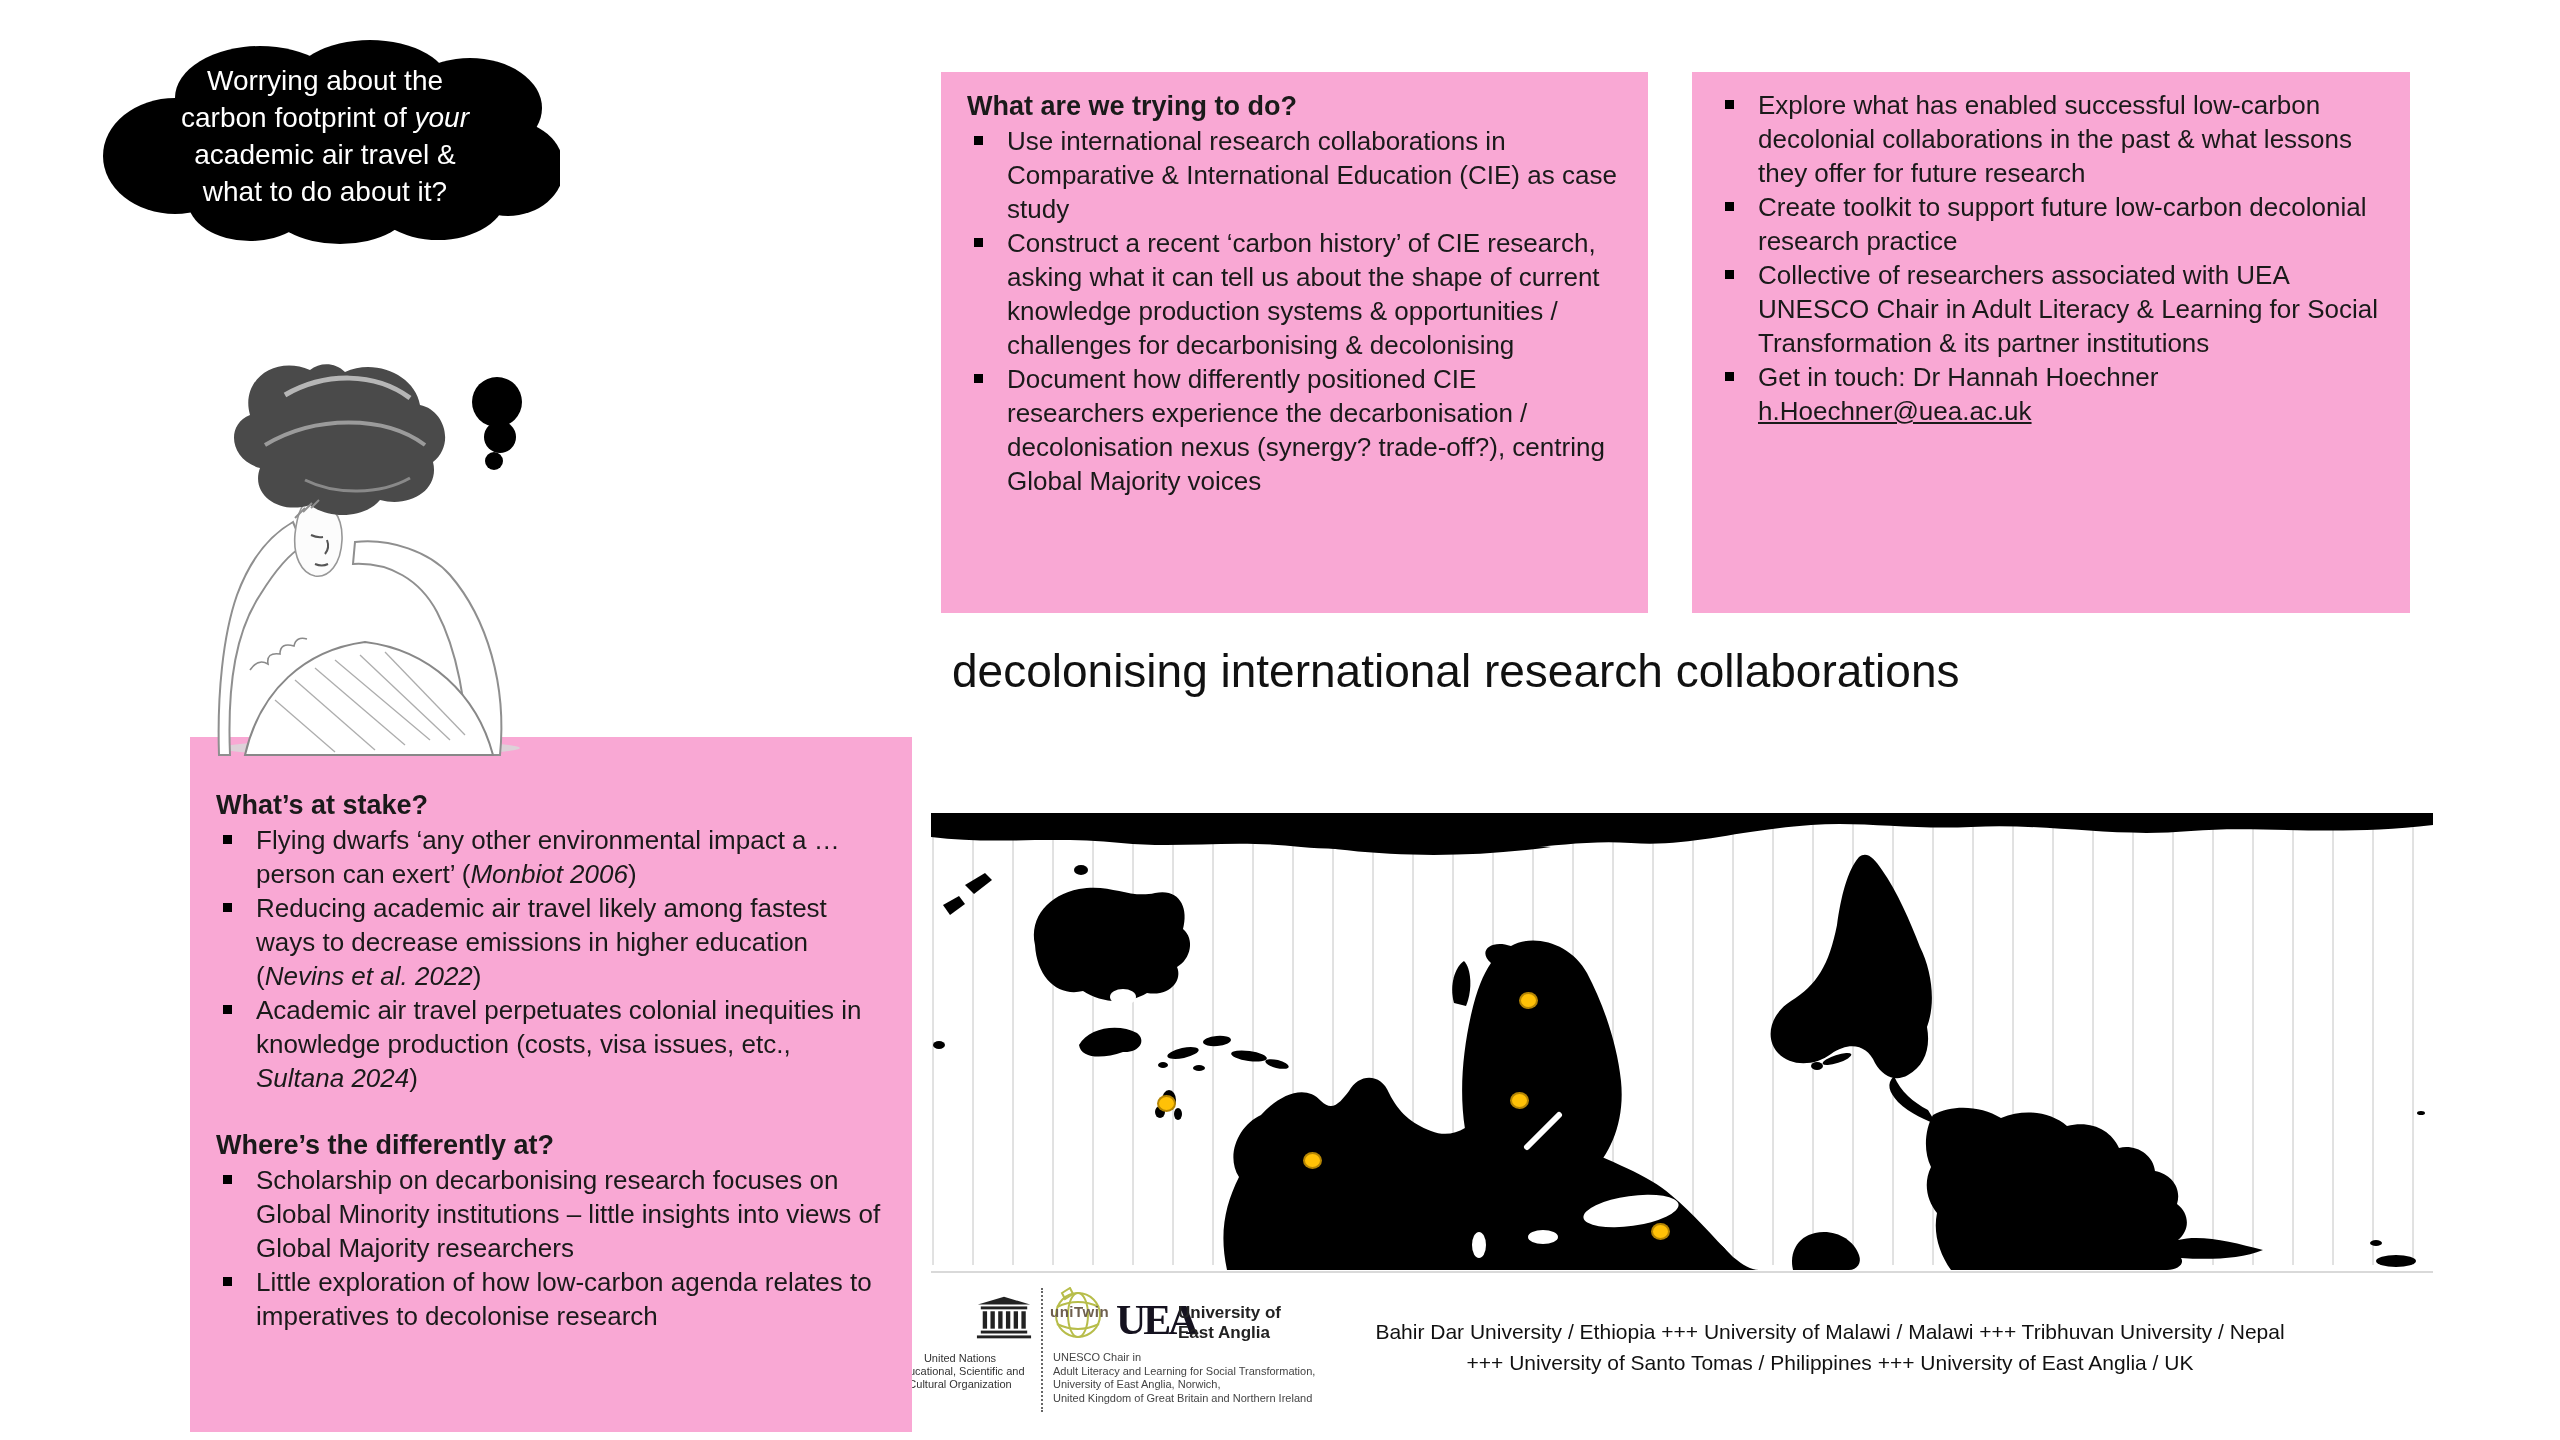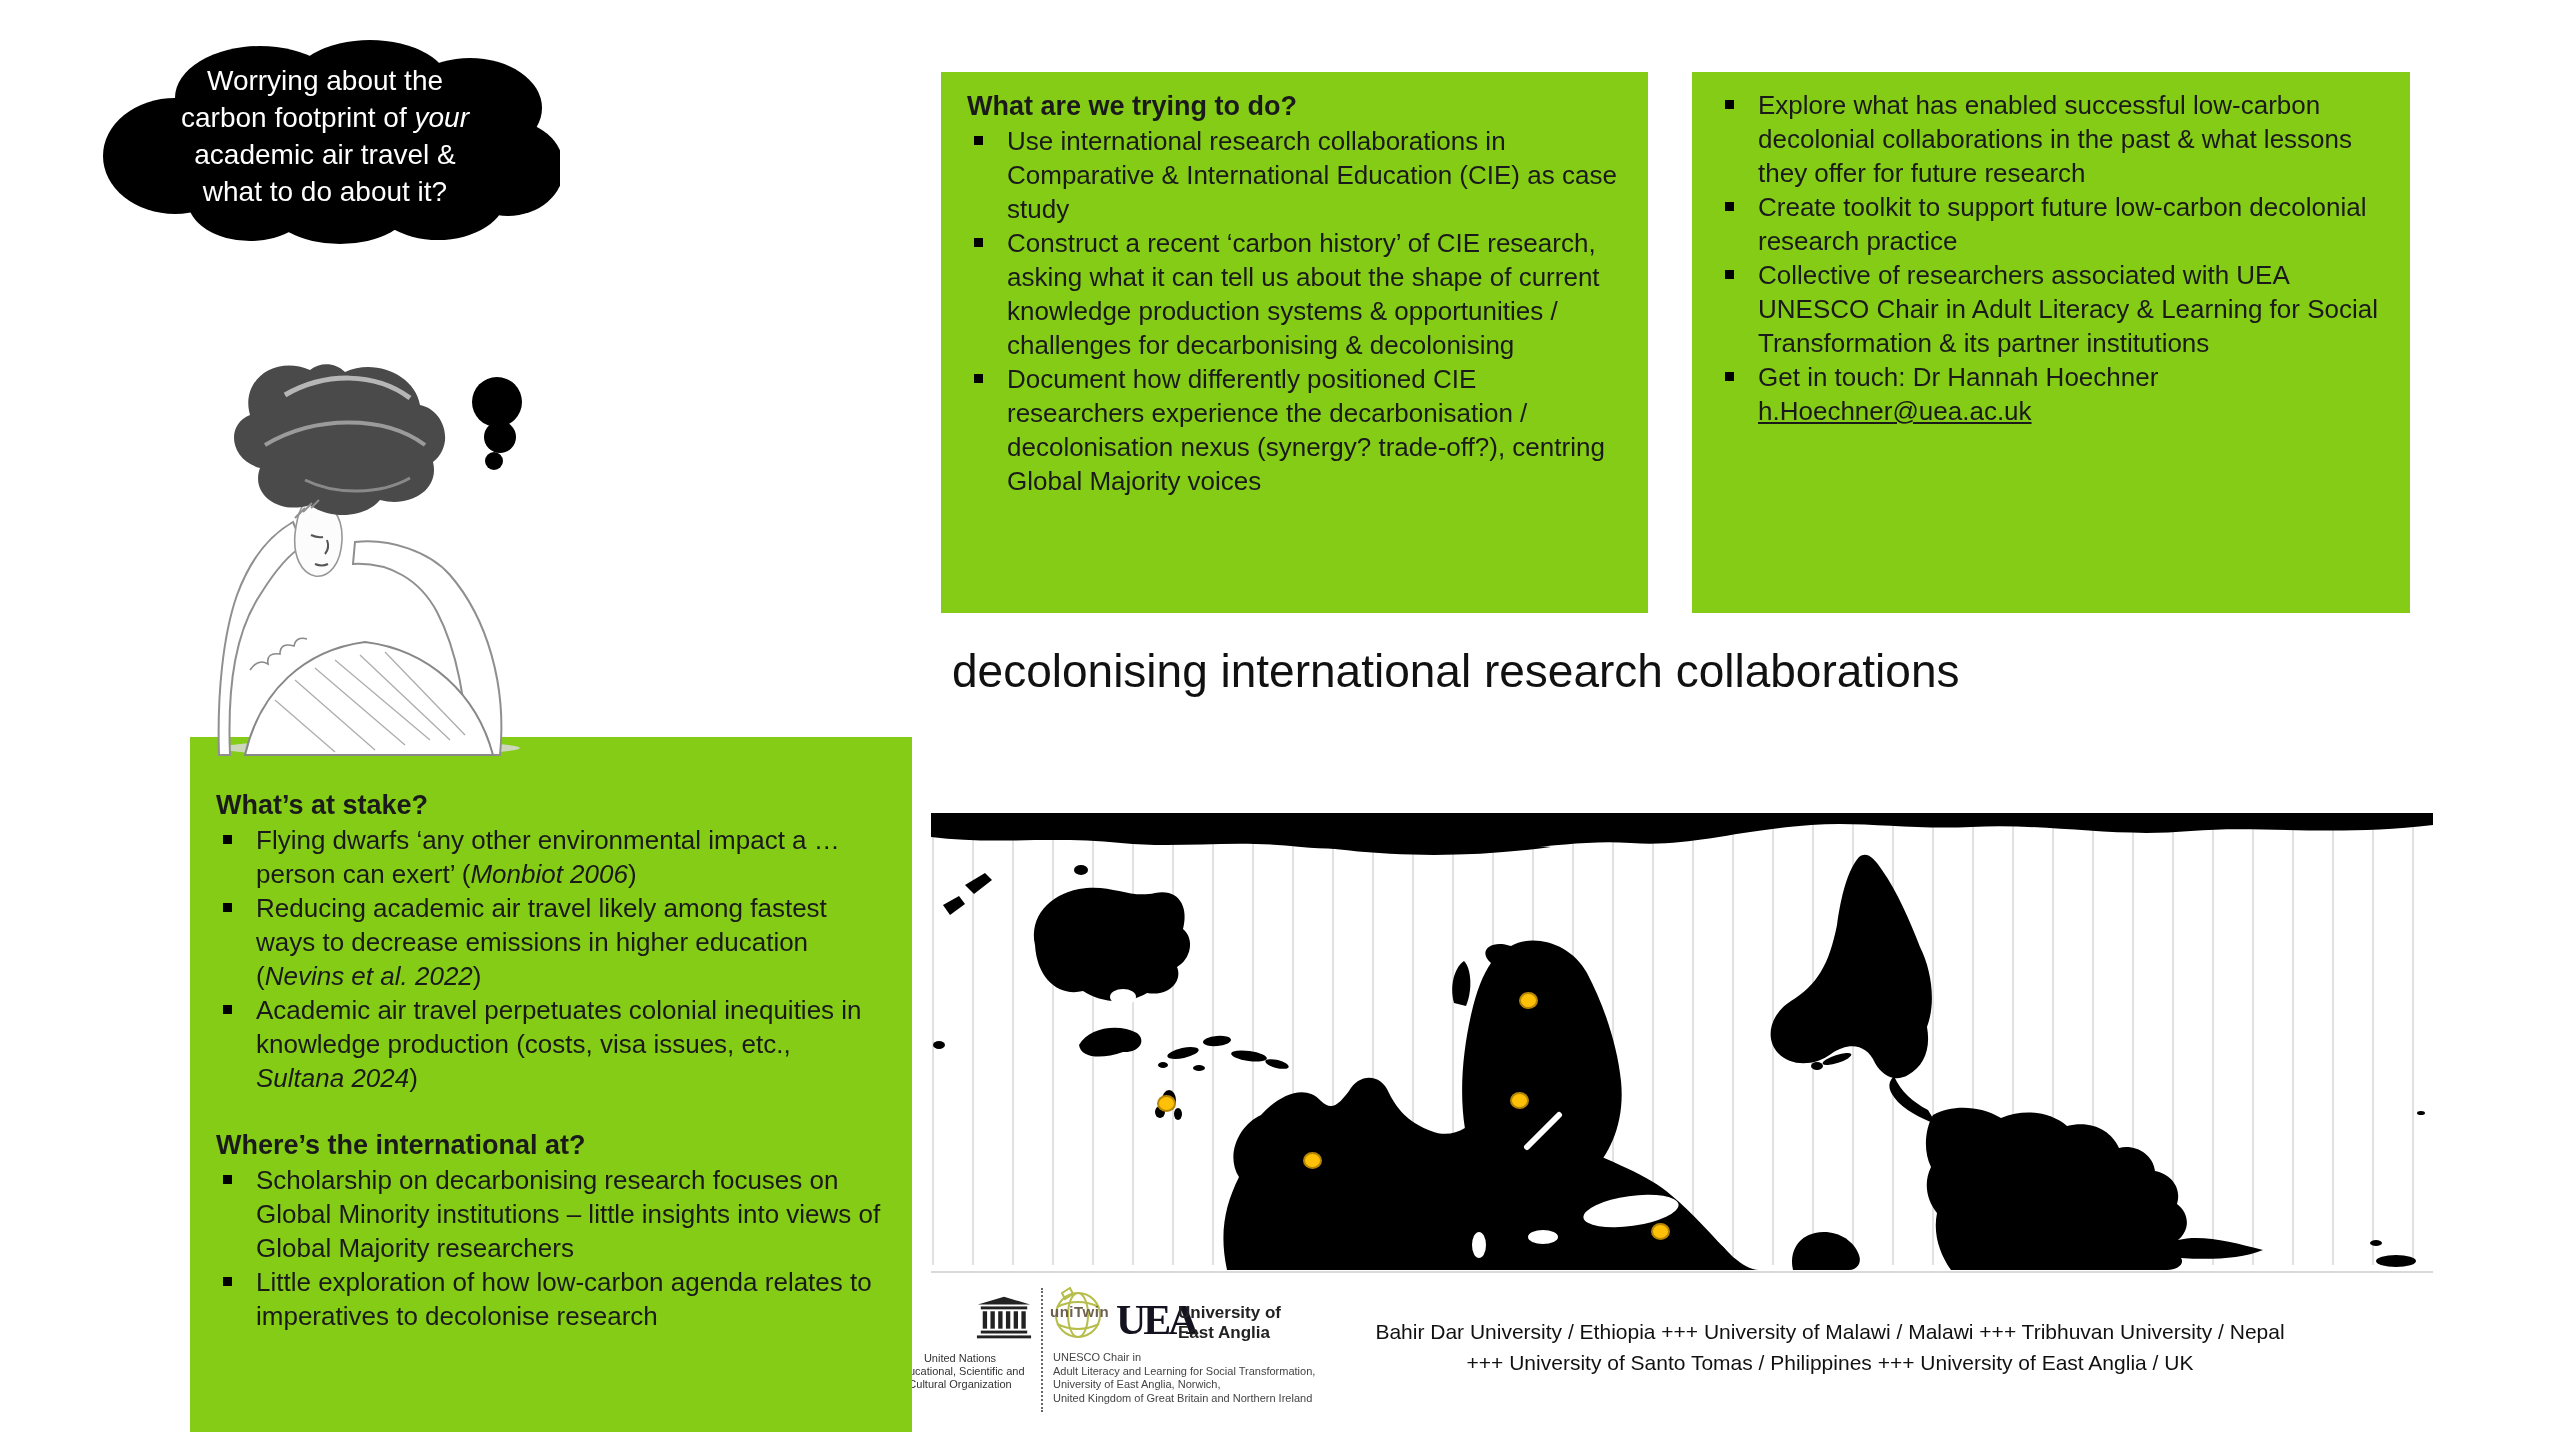--- a/index.html
+++ b/index.html
@@ -14,21 +14,21 @@
   #bubble-svg{left:90px;top:36px;width:470px;height:208px;}
   #bubble-text{
     left:150px;top:62px;width:350px;text-align:center;
     color:#ffffff;font-size:28px;line-height:37px;
   }
   #bubble-text .it{font-style:italic;}
   .tail-circle{background:#000;border-radius:50%;}
   
   #woman-svg{left:215px;top:350px;width:330px;height:408px;z-index:3;}
   
-  .ybox{background:#84cc16;z-index:2;}
+  .ybox{background:#f9a8d4;z-index:2;}
   #box-stake{left:178px;top:737px;width:722px;height:695px;margin-left:12px;}
   #box-aims{left:941px;top:72px;width:707px;height:541px;}
   #box-who{left:1692px;top:72px;width:718px;height:541px;}
   .box-inner{padding:16px 28px 16px 26px;}
   #box-stake .box-inner{padding-top:50px;}
   .bx-h{font-size:27px;font-weight:bold;line-height:36px;margin:0;}
   .bx-h.gap{margin-top:32px;}
   ul.blist{list-style:none;margin:0;padding:0;font-size:26px;line-height:34px;}
   ul.blist li{position:relative;padding-left:40px;margin:0;}
   ul.blist .sq{position:absolute;left:7px;top:12px;width:9px;height:9px;background:#000;}
@@ -121,21 +121,21 @@
 </svg>
 
 <div id="box-stake" class="abs ybox">
   <div class="box-inner">
     <h2 class="bx-h">What’s at stake?</h2>
     <ul class="blist">
         <li><span class="sq"></span><span><span>Flying dwarfs ‘any other environmental impact a … person can exert’ (</span><span class="it">Monbiot 2006</span><span>)</span></span></li>
         <li><span class="sq"></span><span><span>Reducing academic air travel likely among fastest ways to decrease emissions in higher education (</span><span class="it">Nevins et al. 2022</span><span>)</span></span></li>
         <li><span class="sq"></span><span><span>Academic air travel perpetuates colonial inequities in knowledge production (costs, visa issues, etc., </span><span class="it">Sultana 2024</span><span>)</span></span></li>
       </ul>
-    <h2 class="bx-h gap">Where’s the international at?</h2>
+    <h2 class="bx-h gap">Where’s the differently at?</h2>
     <ul class="blist">
         <li><span class="sq"></span><span><span>Scholarship on decarbonising research focuses on Global Minority institutions – little insights into views of Global Majority researchers</span></span></li>
         <li><span class="sq"></span><span><span>Little exploration of how low-carbon agenda relates to imperatives to decolonise research</span></span></li>
       </ul>
   </div>
 </div>
 
 <div id="box-aims" class="abs ybox">
   <div class="box-inner">
     <h2 class="bx-h">What are we trying to do?</h2>

